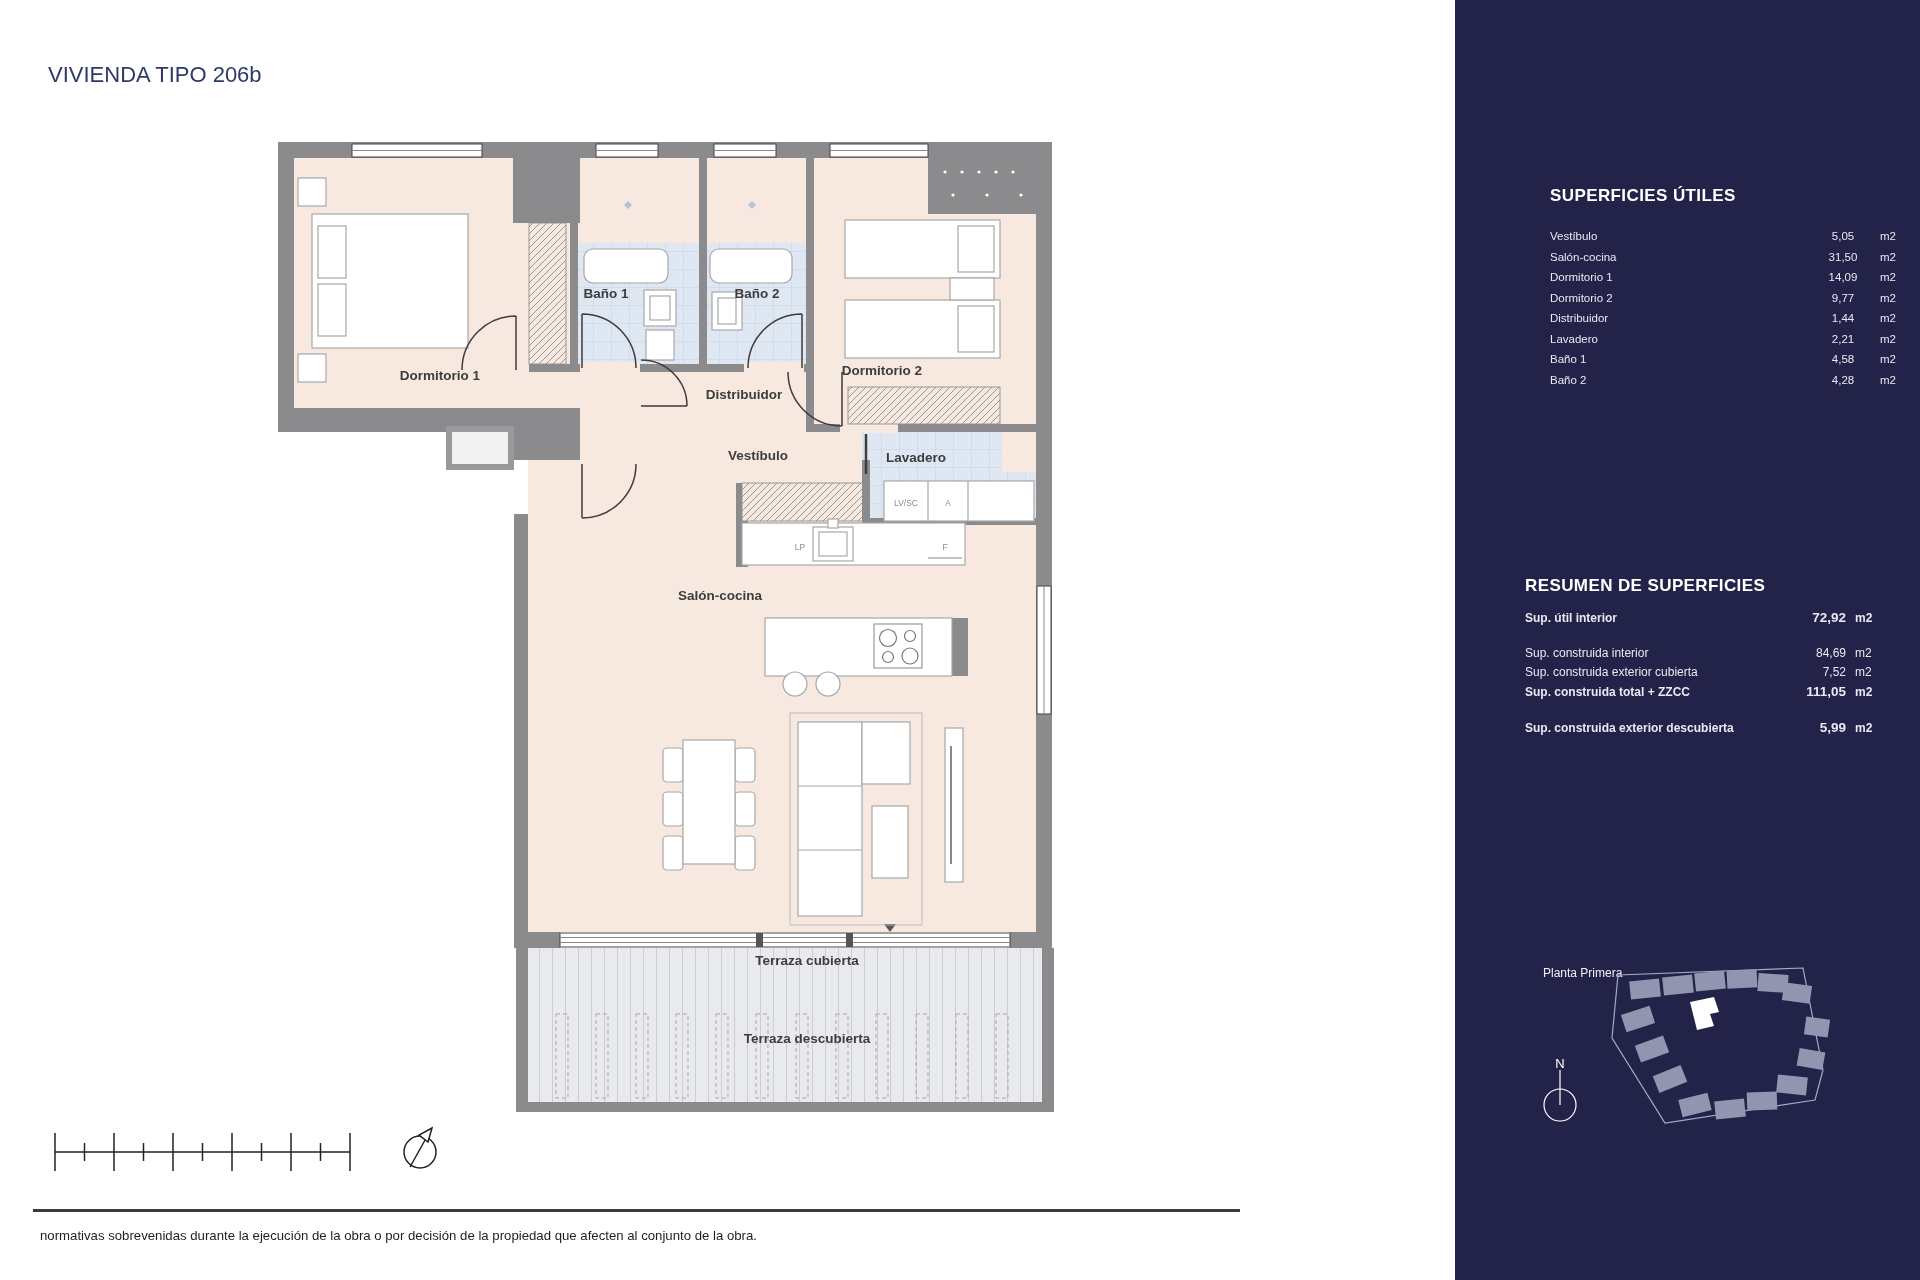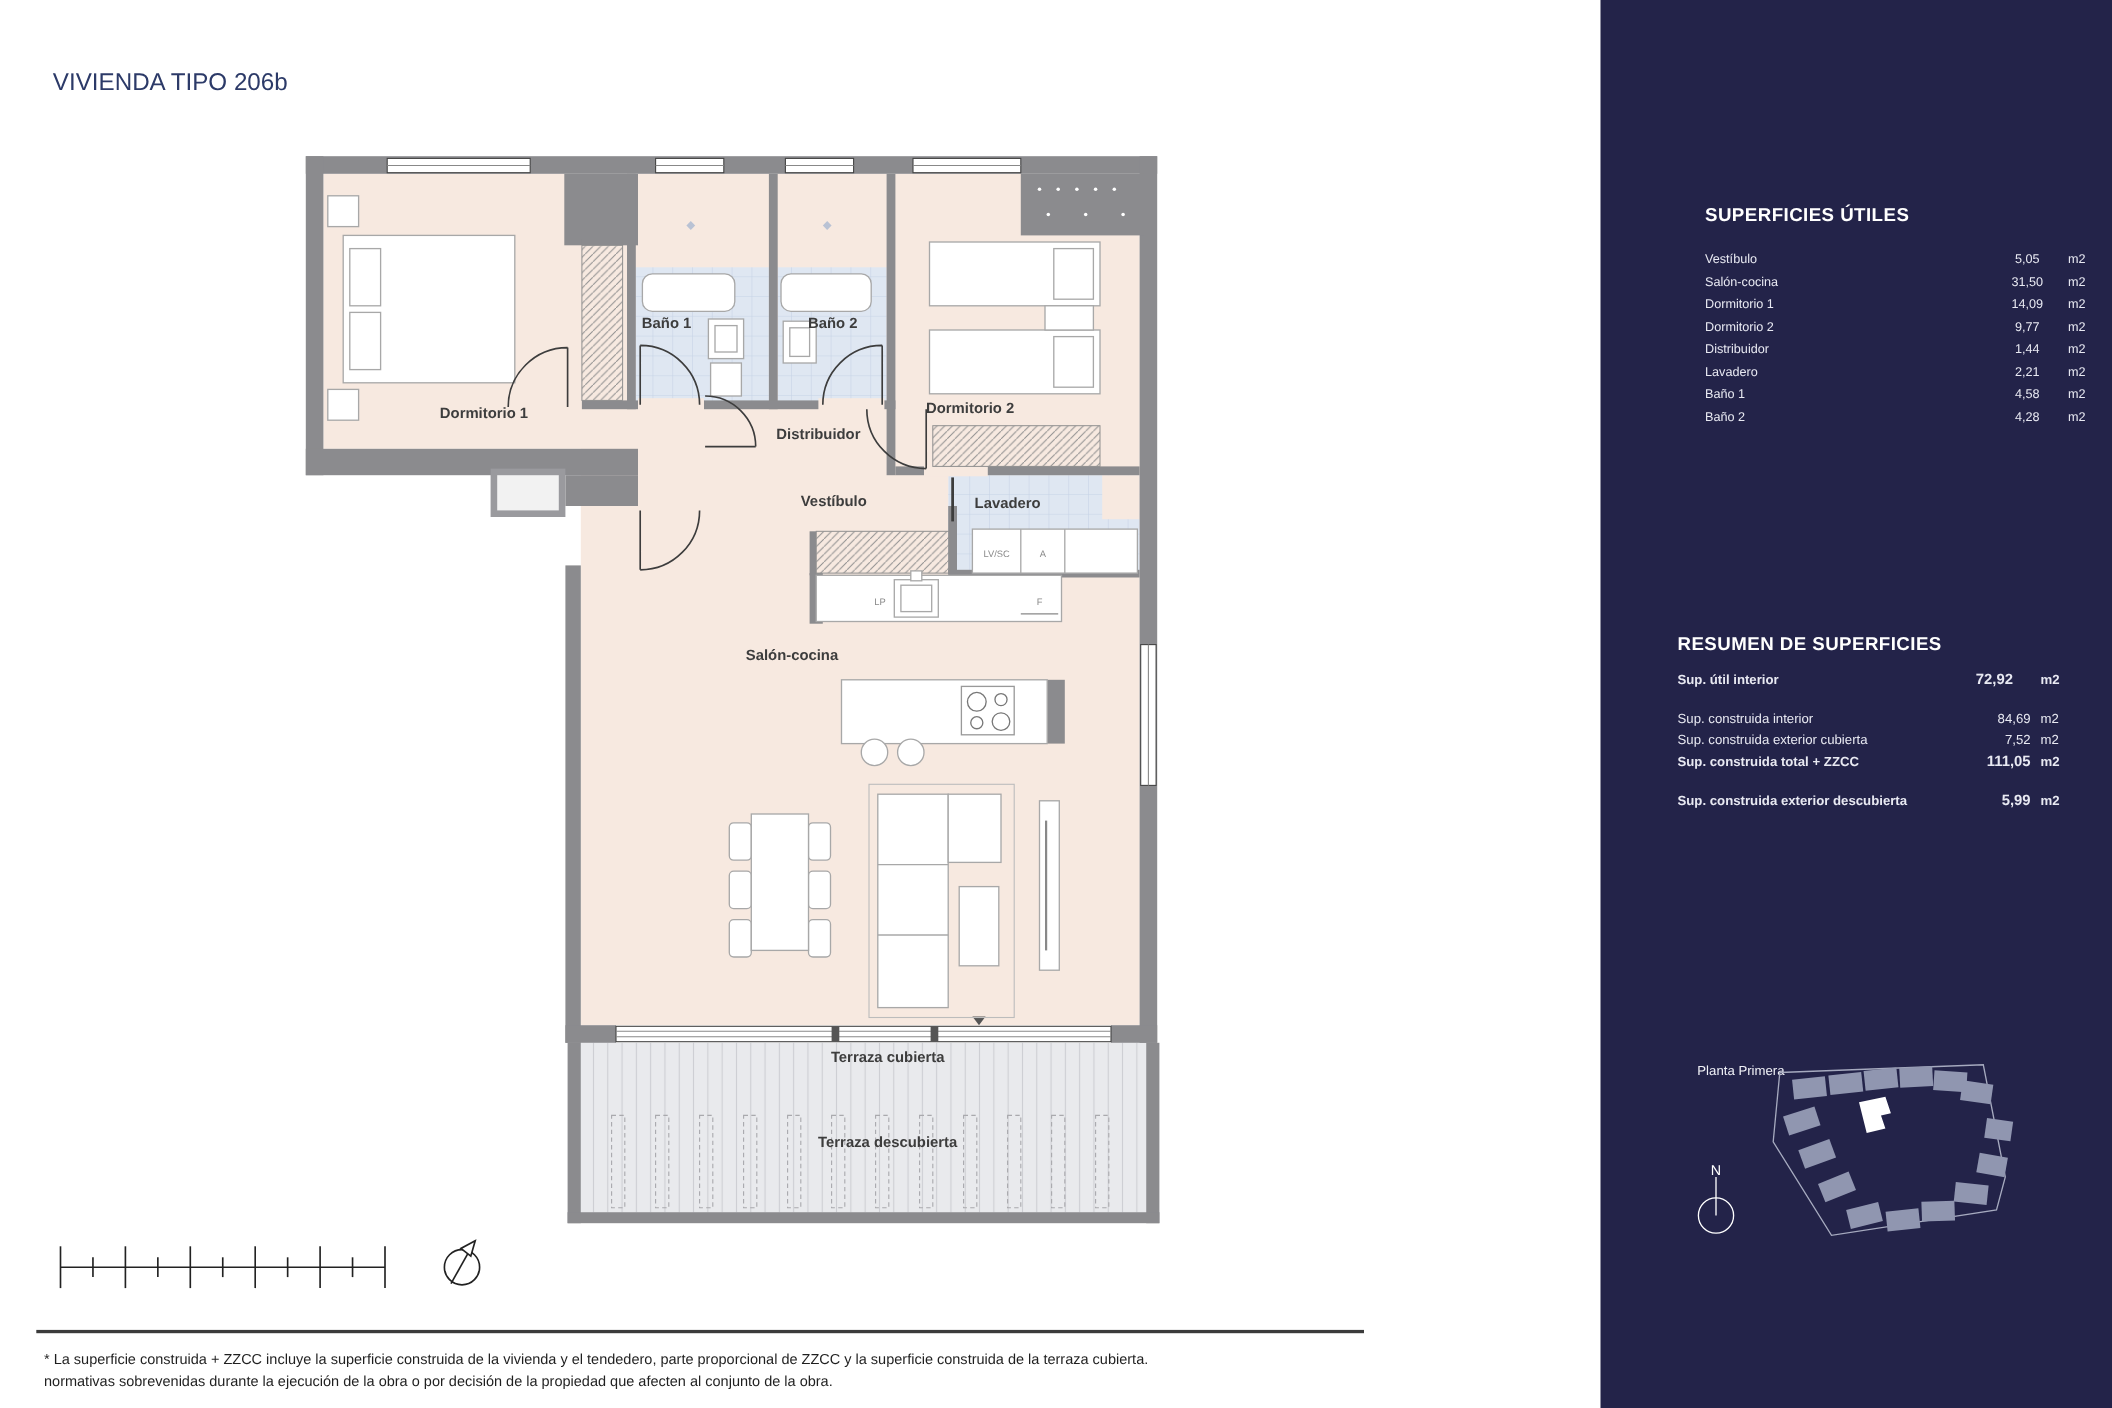--- a/index.html
+++ b/index.html
@@ -25,21 +25,21 @@
   .su-row .unit{width:30px;text-align:left;margin-left:9px;}
   .res-block{position:absolute;left:70px;top:576px;width:360px;}
   .res-rows{margin-top:4px;}
   .res-row{display:flex;align-items:baseline;height:19px;font-size:12px;color:#e8e9f2;}
   .res-row .lbl{flex:1;text-align:left;}
   .res-row .val{width:62px;text-align:right;}
   .res-row .unit{width:30px;text-align:left;margin-left:9px;}
   .res-row.bold{font-weight:bold;}
   .res-row.bold .val{font-size:13.5px;}
   .gap-lg{margin-top:17px;}
-  .gap-md{margin-top:14px;gap:16px;}
+  .gap-md{margin-top:14px;}
   .keyplan-label{position:absolute;left:88px;top:966px;font-size:12px;color:#f0f1f7;}
   .keyplan-svg{position:absolute;left:60px;top:958px;}
   
   .footer-line{position:absolute;left:33px;top:1209px;width:1207px;height:3px;background:#3b3b3b;}
   .footnotes{position:absolute;left:40px;top:1226px;width:1400px;font-size:13.2px;color:#1f1f1f;line-height:20px;}
   .footnotes p{margin:0;}
 </style>
 </head>
 <body>
 
@@ -382,17 +382,16 @@
       <g>
         <text x="45" y="110" text-anchor="middle" font-size="13" fill="#ffffff">N</text>
         <line x1="45" y1="112" x2="45" y2="147" stroke="#ffffff" stroke-width="1.2"></line>
         <circle cx="45" cy="147" r="16" fill="none" stroke="#ffffff" stroke-width="1.2"></circle>
       </g>
     </svg>
   </div>
 
   <div class="footer-line"></div>
   <div class="footnotes">
-    <p>* La superficie construida + ZZCC incluye la superficie construida de la vivienda y el tendedero, parte proporcional de ZZCC y la superficie construida de la terraza cubierta.</p>
     <p>normativas sobrevenidas durante la ejecución de la obra o por decisión de la propiedad que afecten al conjunto de la obra.</p>
   </div>
 
 </div>
 
 </body></html>

